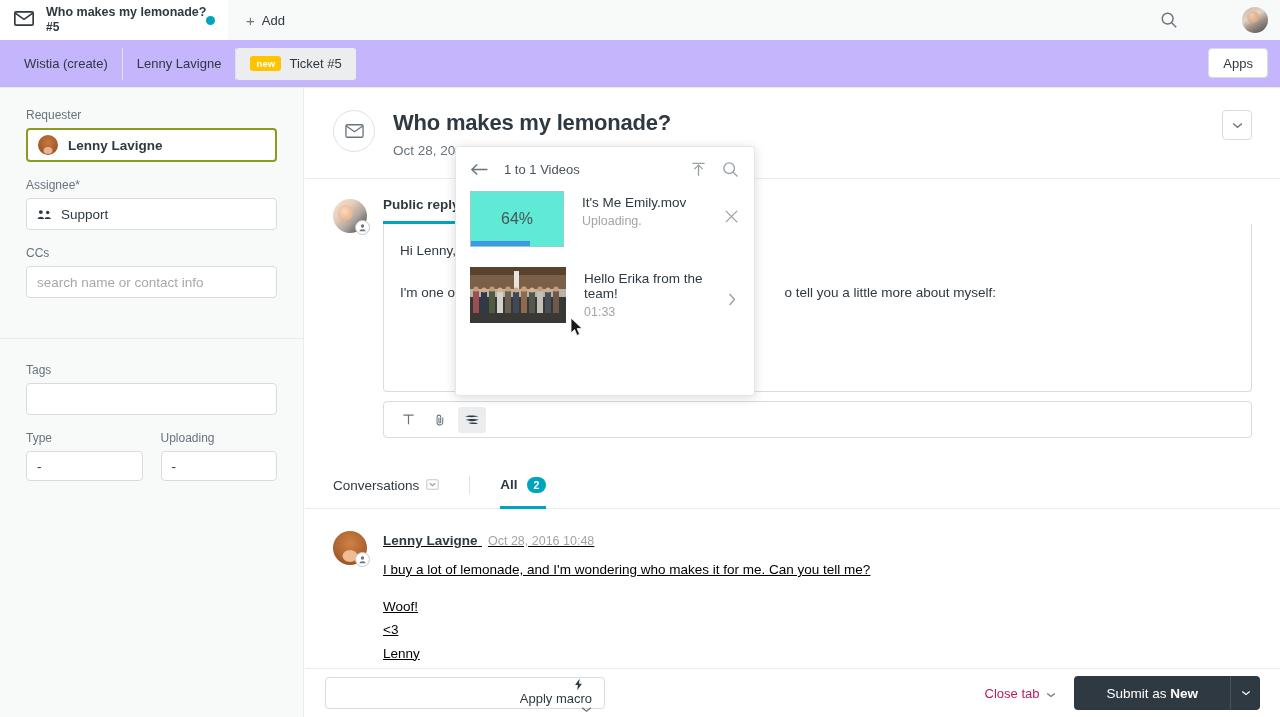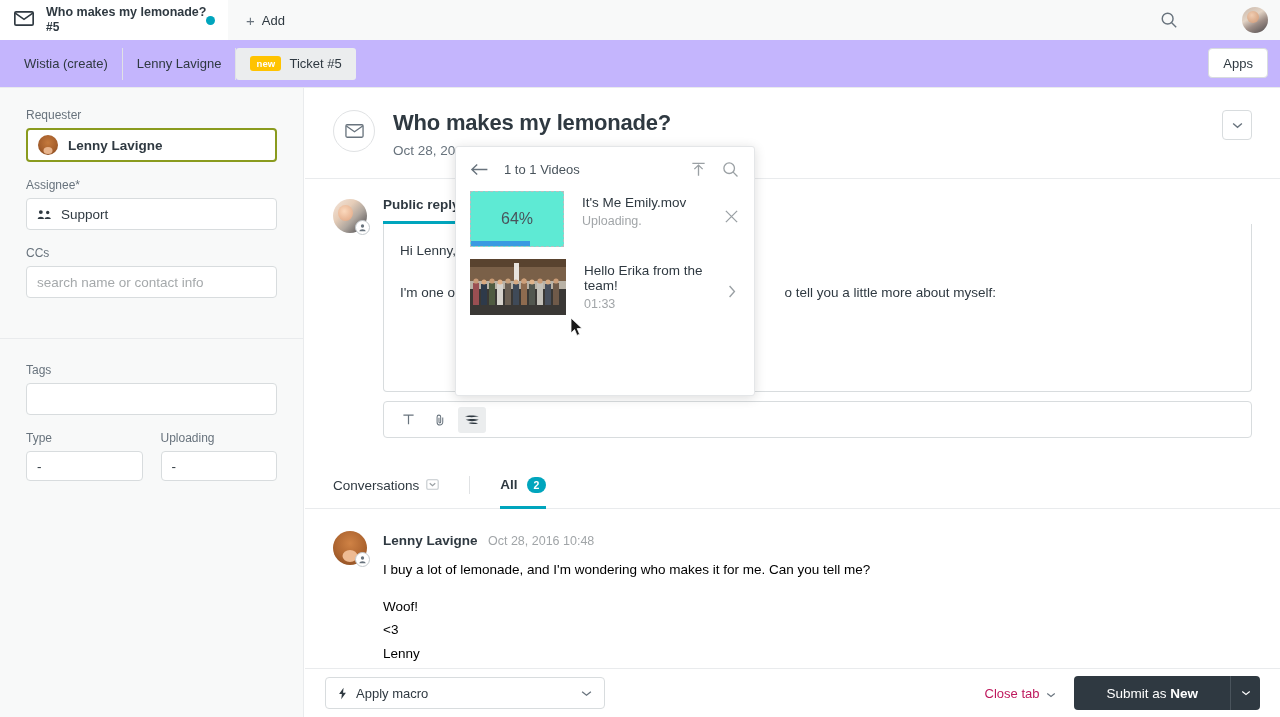--- a/index.html
+++ b/index.html
@@ -181,35 +181,35 @@
     background: radial-gradient(circle at 50% 36%, #cf8245 0%, #ae6530 55%, #83471e 100%); overflow: visible;
   }
   .msg-av::before {
     content:""; position:absolute; left:50%; top:56%; transform:translateX(-50%);
     width:15px; height:12px; border-radius:50%; background:#eebb93;
   }
   .msg-av .sub {
     position: absolute; right: -3px; bottom: -2px; width: 15px; height: 15px; border-radius: 50%;
     background: #fff; border: 1px solid #c2c8cc; display: flex; align-items: center; justify-content: center; color: #68737d;
   }
-  .msg-body { flex: 1; }
+  .msg-body { flex: 1; text-decoration: underline; }
   .msg-head { margin-bottom: 9px; }
   .msg-author { font-size: 13.5px; font-weight: 700; color: #2f3941; }
   .msg-time { font-size: 12.5px; color: #a1a5a8; margin-left: 6px; }
   .msg-text { font-size: 13.5px; color: #000000; line-height: 1.72; }
   .msg-gap { height: 14px; }
 
   
   .footer {
     position: absolute; bottom: 0; left: 305px; width: 975px; height: 49px;
     background: #fff; border-top: 1px solid #e9ebed; display: flex; align-items: center; padding: 0 20px;
   }
   .macro {
     width: 280px; height: 32px; border: 1px solid #d8dcde; border-radius: 4px; background: #fff;
-    display: flex; align-items: center; padding: 0 12px; font-size: 13px; color: #2f3941; cursor: pointer;
+    display: flex; align-items: flex-end; padding: 0 12px; font-size: 13px; color: #2f3941; cursor: pointer; flex-direction: column;
   }
   .macro .bolt { margin-right: 9px; color: #2f3941; display: flex; }
   .macro .chev { margin-left: auto; color: #68737d; display: flex; }
   .footer-right { margin-left: auto; display: flex; align-items: center; gap: 18px; }
   .close-tab { display: flex; align-items: flex-end; gap: 7px; font-size: 13px; color: #be185d; cursor: pointer; }
   .submit-group { display: flex; height: 34px; }
   .submit-btn {
     background: #2f3941; color: #fff; border: none; padding: 0 32px; font-size: 13.5px;
     border-radius: 4px 0 0 4px; cursor: pointer; font-family: inherit;
   }
@@ -234,21 +234,21 @@
   .vp-thumb-up {
     width: 94px; height: 56px; border: 1px dashed #b9bdc0; display: flex; align-items: center;
     justify-content: center; position: relative; flex: none; background: #5eead4;
   }
   .vp-pct { font-size: 16px; color: #49545c; }
   .vp-bar { position: absolute; left: 0; bottom: 0; height: 5px; background: #3b9ae1; }
   .vp-info { margin-left: 18px; padding-top: 4px; flex: 1; }
   .vp-name { font-size: 13.5px; color: #2f3941; margin-bottom: 4px; }
   .vp-sub { font-size: 12.5px; color: #a1a5a8; }
   .vp-x { position: absolute; right: 14px; top: 18px; width: 16px; color: #9aa0a4; cursor: pointer; display: flex; }
-  .vp-row2 { margin-top: 12px; }
+  .vp-row2 { margin-top: 20px; }
   .vp-thumb-img {
     width: 96px; height: 56px; flex: none; overflow: hidden; position: relative;
     background: linear-gradient(#6d5843 0%, #8a6f54 22%, #5c4a39 30%, #3c3a38 100%);
   }
   .vp-chev { position: absolute; right: 14px; top: 26px; width: 12px; color: #9aa0a4; cursor: pointer; display: flex; }
   .cursor-arrow { position: absolute; left: 570px; top: 317px; z-index: 60; }
 </style>
 </head>
 <body>
 

